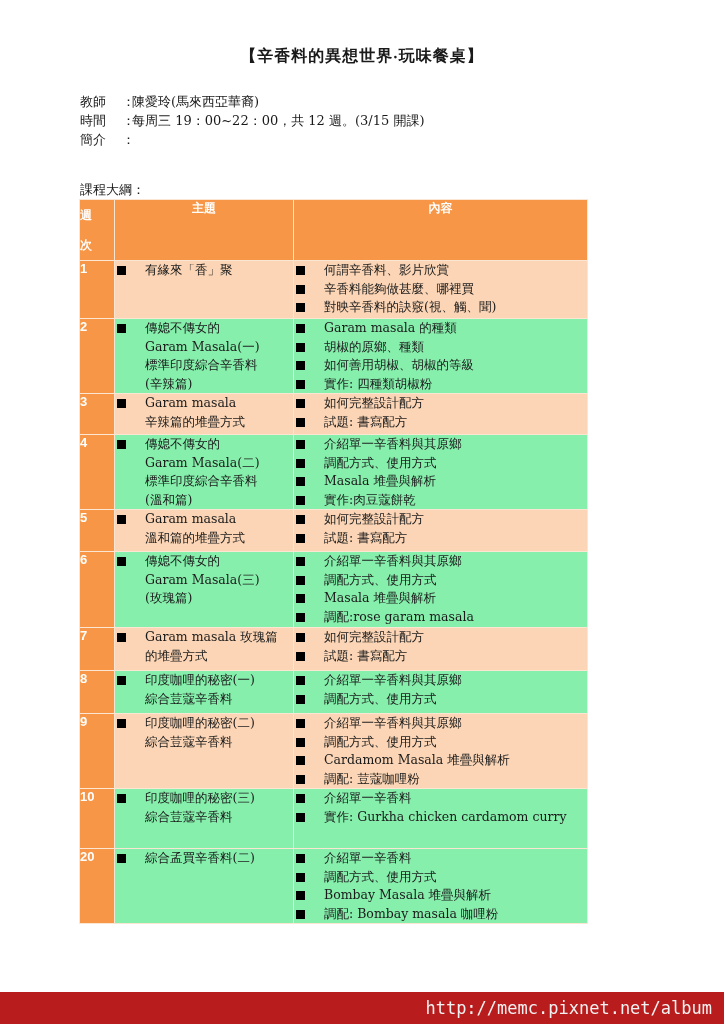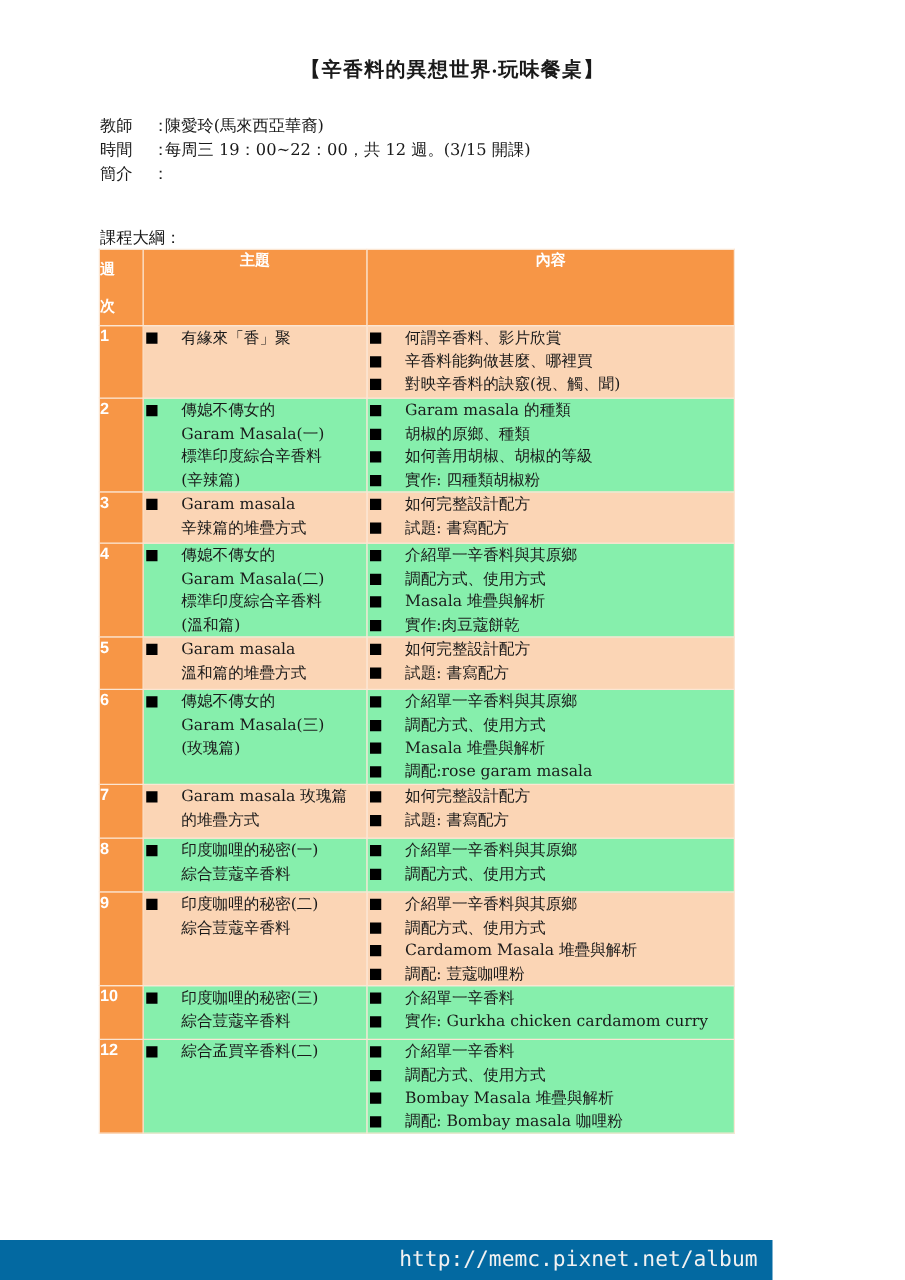--- a/index.html
+++ b/index.html
@@ -36,22 +36,22 @@
     }
     tr.odd td.cell { background: #fbd5b5; }
     tr.even td.cell { background: #86efac; }
     td.cell { padding: 3px 4px 4px 6px; }
     .bullet-list { list-style: none; margin: 0; padding: 0; }
     .bullet-list li { display: flex; line-height: 18.5px; }
     .sq { width: 9px; height: 9px; background: #000; flex: none; margin-top: 5px; margin-right: 19px; margin-left: 2px; }
     .item-text { flex: 1; white-space: pre-line; }
 
     .footer {
-      position: absolute; left: 0; top: 992px; width: 618px; height: 32px;
-      background: #0369a1; color: #f2f2f2;
+      position: absolute; left: 0; top: 992px; width: 724px; height: 32px;
+      background: #b91c1c; color: #f2f2f2;
       font-family: "DejaVu Sans Mono", "Liberation Mono", monospace; font-size: 17px;
       text-align: right; line-height: 32px; box-sizing: border-box; padding-right: 12px;
     }
   </style>
 </head>
 <body>
 
 <div class="title">【辛香料的異想世界‧玩味餐桌】</div>
 
 <div class="meta">
@@ -337,21 +337,21 @@
               <span class="sq"></span>
               <span class="item-text">Cardamom Masala 堆疊與解析</span>
             </li>
             <li>
               <span class="sq"></span>
               <span class="item-text">調配: 荳蔻咖哩粉</span>
             </li>
           </ul>
         </td>
       </tr>
-      <tr class="even" style="height: 43px;">
+      <tr class="even" style="height: 60px;">
         <td class="week">10</td>
         <td class="cell">
           <ul class="bullet-list">
             <li>
               <span class="sq"></span>
               <span class="item-text">印度咖哩的秘密(三)
 綜合荳蔻辛香料</span>
             </li>
           </ul>
         </td>
@@ -362,21 +362,21 @@
               <span class="item-text">介紹單一辛香料</span>
             </li>
             <li>
               <span class="sq"></span>
               <span class="item-text">實作: Gurkha chicken cardamom curry</span>
             </li>
           </ul>
         </td>
       </tr>
       <tr class="even" style="height: 75px;">
-        <td class="week">12</td>
+        <td class="week">20</td>
         <td class="cell">
           <ul class="bullet-list">
             <li>
               <span class="sq"></span>
               <span class="item-text">綜合孟買辛香料(二)</span>
             </li>
           </ul>
         </td>
         <td class="cell">
           <ul class="bullet-list">

